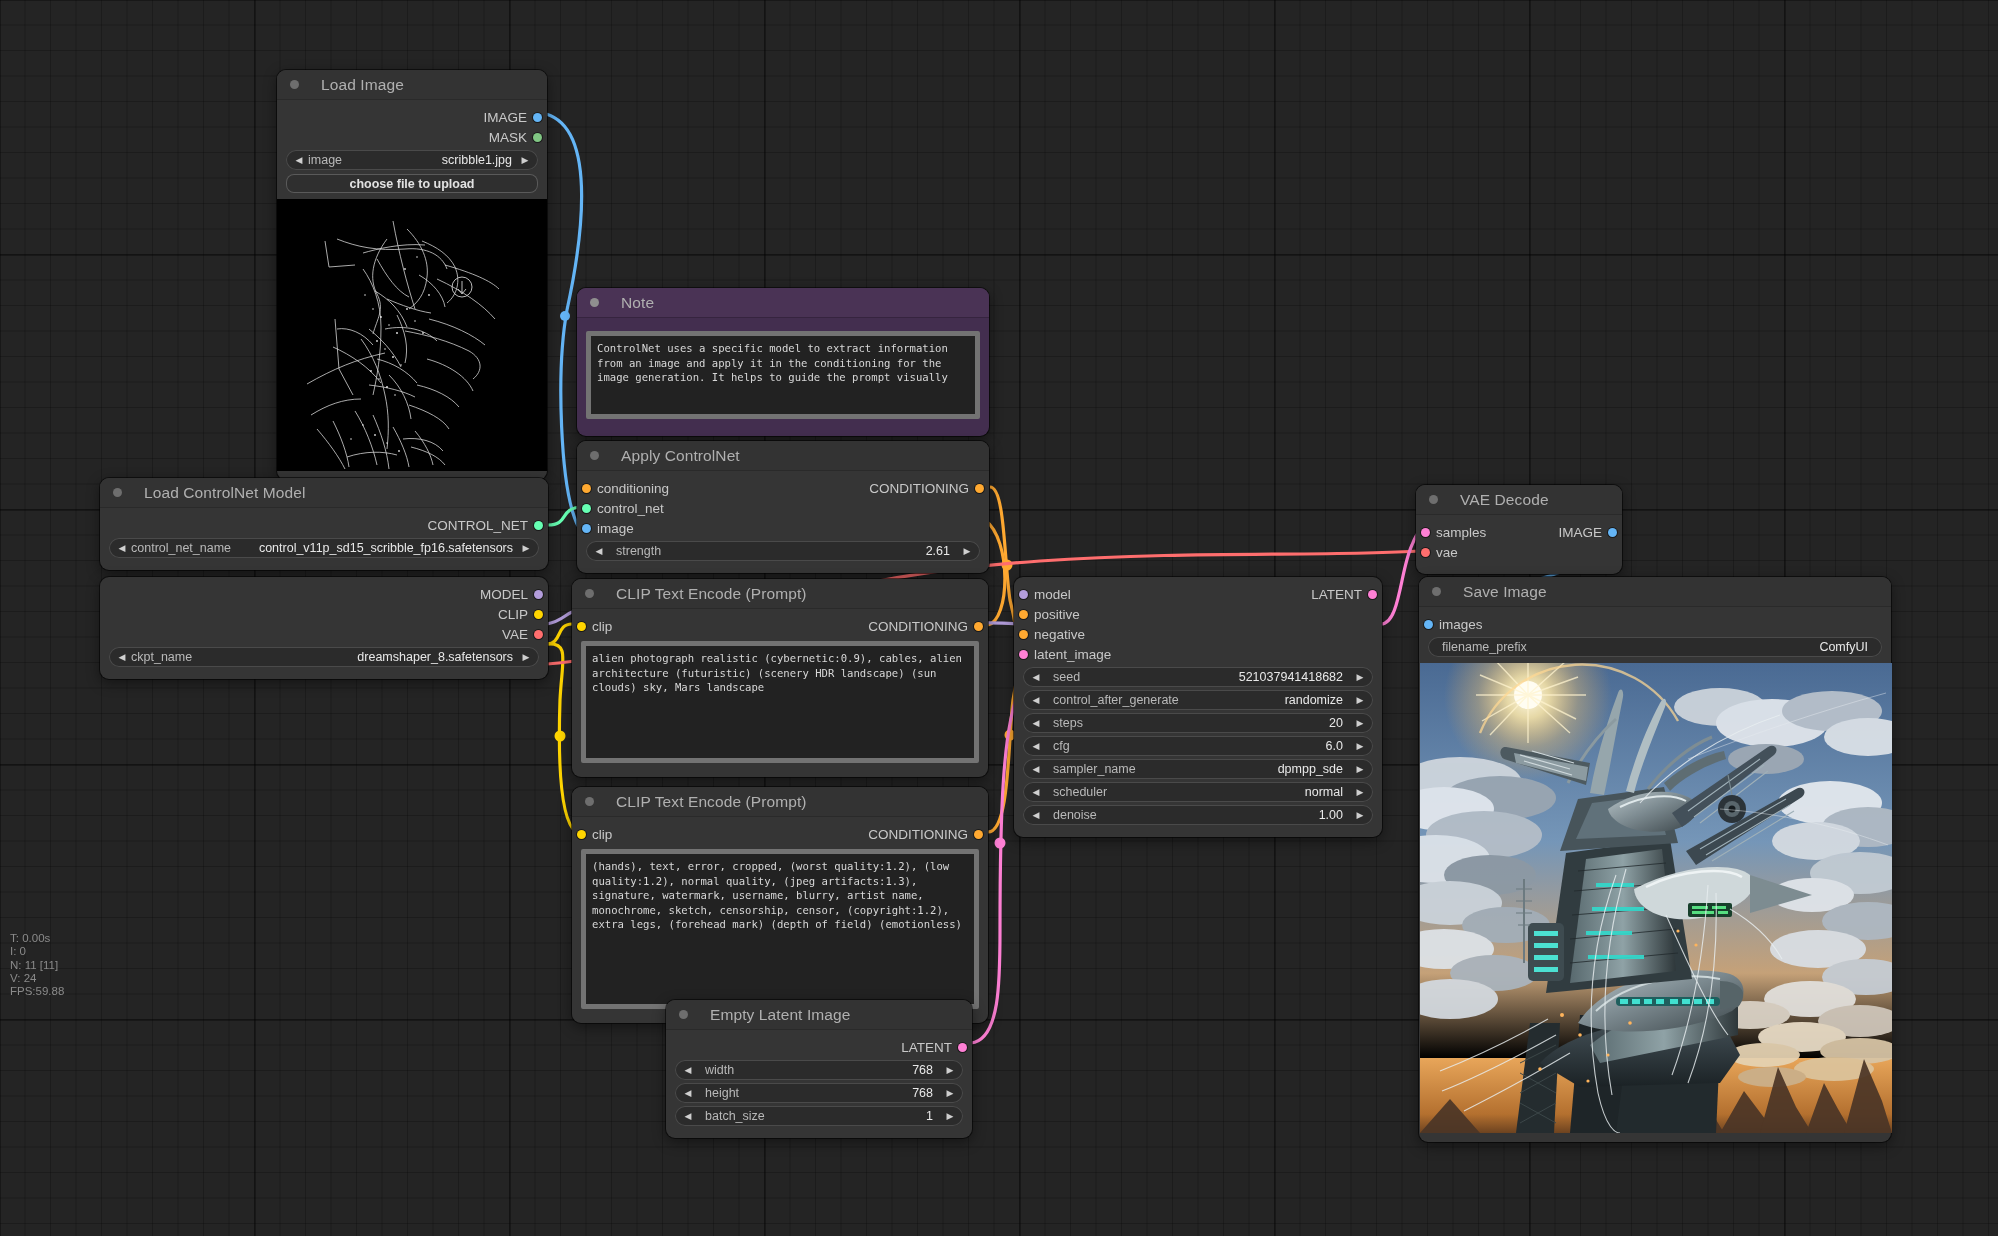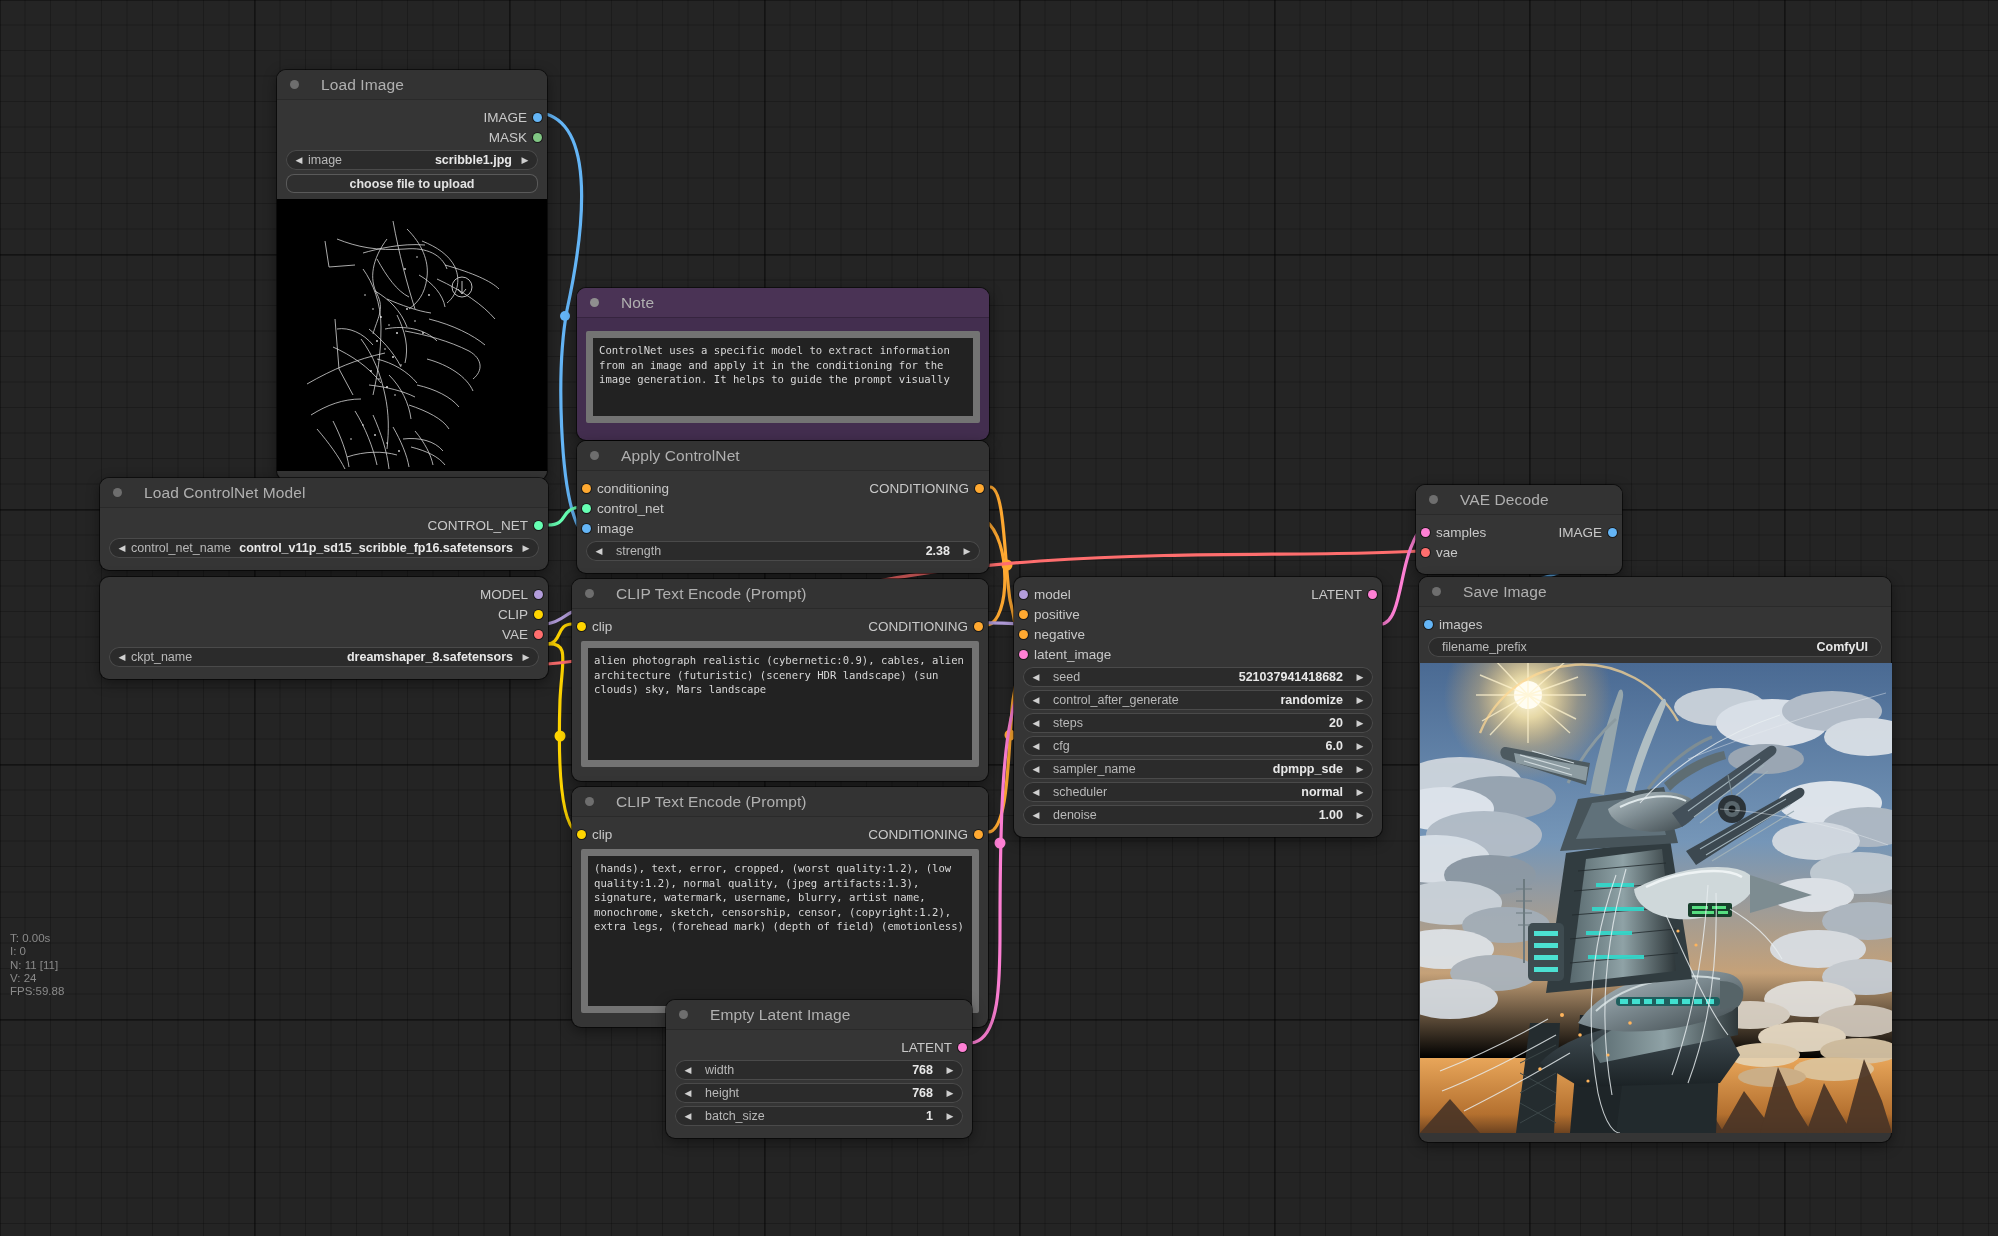--- a/index.html
+++ b/index.html
@@ -56,32 +56,32 @@
 
   
   .widget{
     height:20px;margin:3px 9px;border-radius:10px;background:#2b2b2b;
     display:flex;align-items:center;justify-content:space-between;
     padding:0 6px;font-size:12.5px;color:#b9b9b9;
     box-shadow:inset 0 0 0 1px #4a4a4a;
   }
   .widget .arr{color:#cfcfcf;font-size:9px;line-height:1;flex:none;width:14px;text-align:center;}
   .widget .wname{flex:none;padding-left:2px;}
-  .widget .wval{flex:1;text-align:right;padding-right:6px;color:#e8e8e8;font-weight:bold;
+  .widget .wval{flex:1;text-align:right;padding-right:6px;color:#e8e8e8;font-weight:normal;
                 overflow:hidden;white-space:nowrap;text-overflow:ellipsis;}
   .widget.single .wname{flex:1;text-align:left;padding-left:10px;font-weight:normal;}
   .widget.single .wval{flex:none;padding-right:10px;}
   .btn-widget{
     height:19px;margin:4px 9px 2px 9px;background:#2f2f2f;
     box-shadow:inset 0 0 0 1px #5a5a5a;
     display:flex;align-items:center;justify-content:center;
     font-size:12.5px;color:#e2e2e2;font-weight:bold;border-radius:8px;
   }
   .textarea{
-    margin:5px 9px;background:#222;border:7px solid #737373;border-radius:2px;
+    margin:5px 9px;background:#222;border:5px solid #737373;border-radius:2px;
     font-family:"DejaVu Sans Mono", monospace;font-size:10.6px;line-height:1.38;
     color:#d8d8d8;padding:5px 6px;white-space:pre-wrap;word-break:break-word;overflow:hidden;
   }
 
   
   .img-preview{margin:6px 0 0 0;display:block;}
 
   
   #stats{
     position:absolute;left:10px;top:932px;
@@ -257,21 +257,21 @@
       <span class="port" style="background:#66ffb3;"></span>
       <span>control_net</span>
     </div>
     <div class="slot in">
       <span class="port" style="background:#64b5f6;"></span>
       <span>image</span>
     </div>
     <div class="widget single">
       <span class="arr">◀</span>
       <span class="wname">strength</span>
-      <span class="wval">2.38</span>
+      <span class="wval">2.61</span>
       <span class="arr">▶</span>
     </div>
   </div>
 </div>
 
 <div class="node" style="left:100px;top:478px;width:448px;">
   <div class="node-title">
     <span class="node-dot"></span>
     <span>Load ControlNet Model</span>
   </div>

